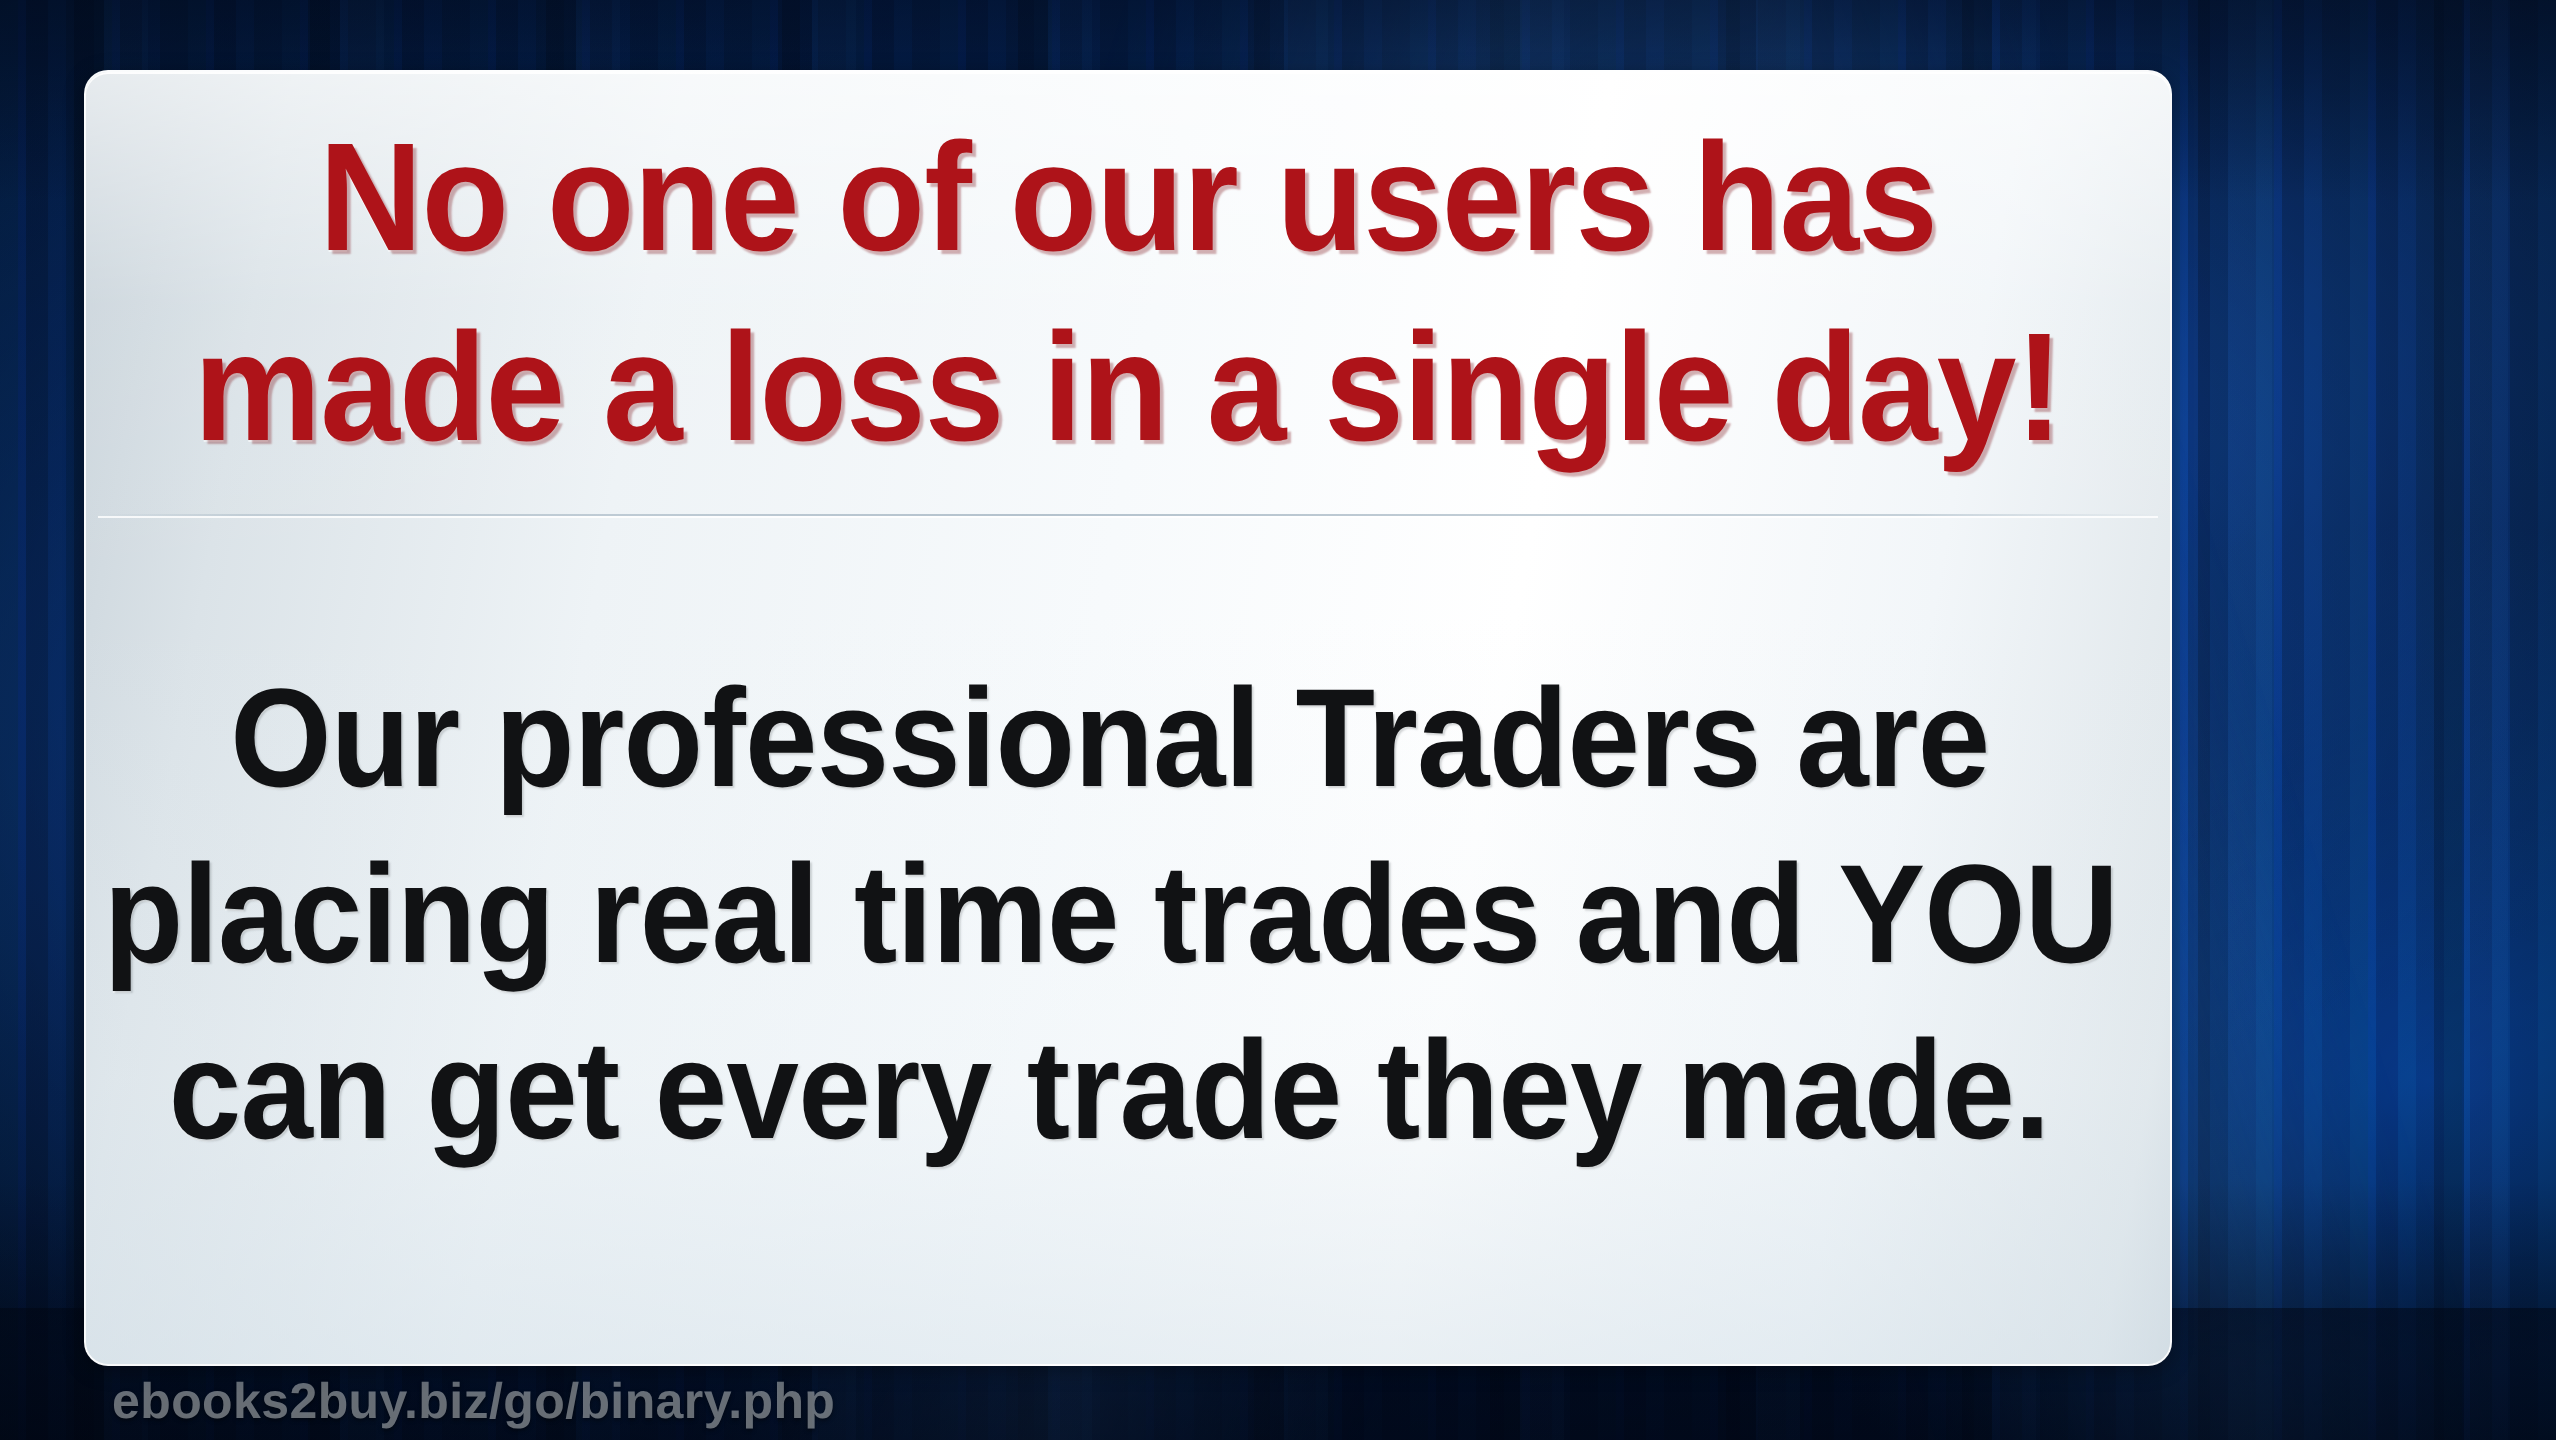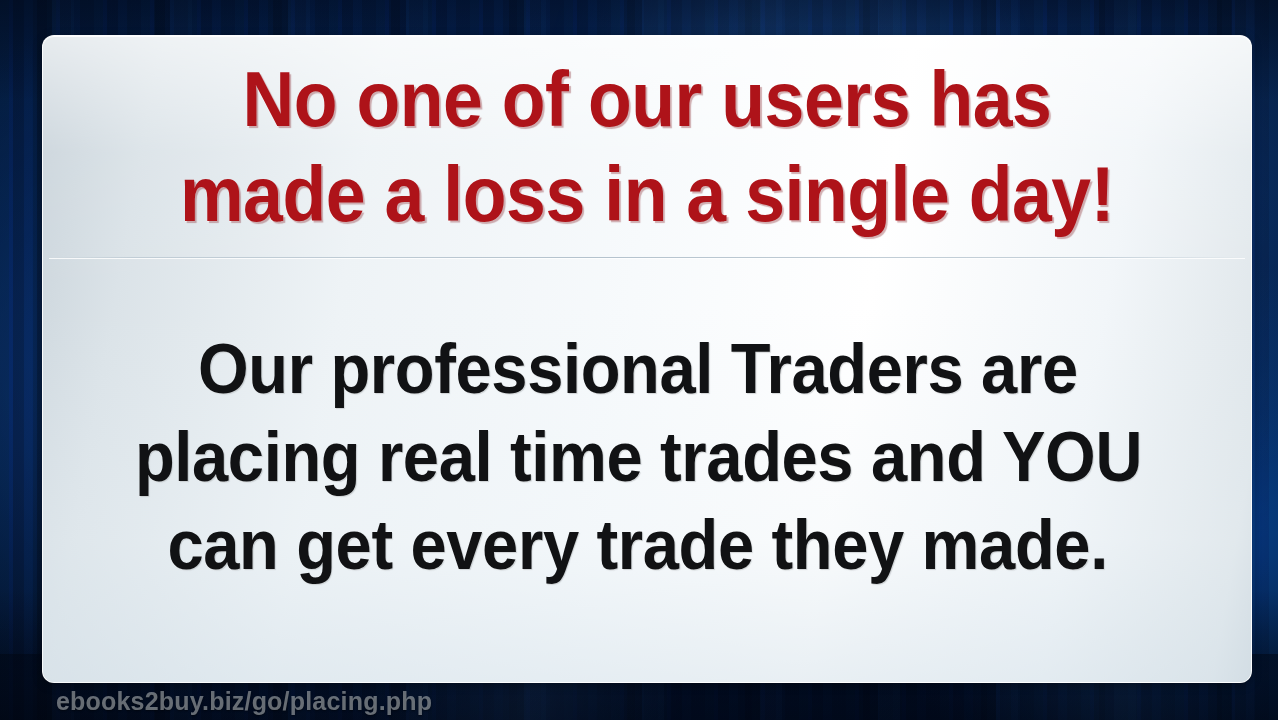--- a/index.html
+++ b/index.html
@@ -100,21 +100,21 @@
     white-space: nowrap;
     filter: blur(0.35px);
     user-select: none;
   }
 
   
   .card {
     position: absolute;
     left: 42px;
     top: 35px;
-    width: 1210px;
+    width: 1044px;
     height: 648px;
     border-radius: 12px;
     box-sizing: border-box;
     border: 1px solid rgba(255,255,255,0.85);
     background:
       linear-gradient(100deg, #c9d3da 0%, #dbe3e8 9%, #eef3f6 26%, #f7fafc 48%, #ffffff 66%, #f2f6f9 84%, #dfe6ea 97%, #cfd8de 100%);
     box-shadow:
       0 2px 10px rgba(0,0,0,0.35),
       inset 0 1px 0 rgba(255,255,255,0.9);
     overflow: hidden;
@@ -205,21 +205,21 @@
 
 <div id="stage">
 
   <div class="bg-base"></div>
   <div class="bg-stripes"></div>
   <div class="bg-stripes2"></div>
   <div class="bg-sweep"></div>
   <div class="bg-bottomband"></div>
   <div class="bg-vignette"></div>
 
-  <div class="url-watermark">ebooks2buy.biz/go/placing.php</div>
+  <div class="url-watermark">ebooks2buy.biz/go/binary.php</div>
 
   <div class="card">
     <div class="card-sheen"></div>
 
     <div class="card-inner">
 
       <div class="headline">
         <span class="line">No one of our users has</span>
         <span class="line">made a loss in a single day!</span>
       </div>

